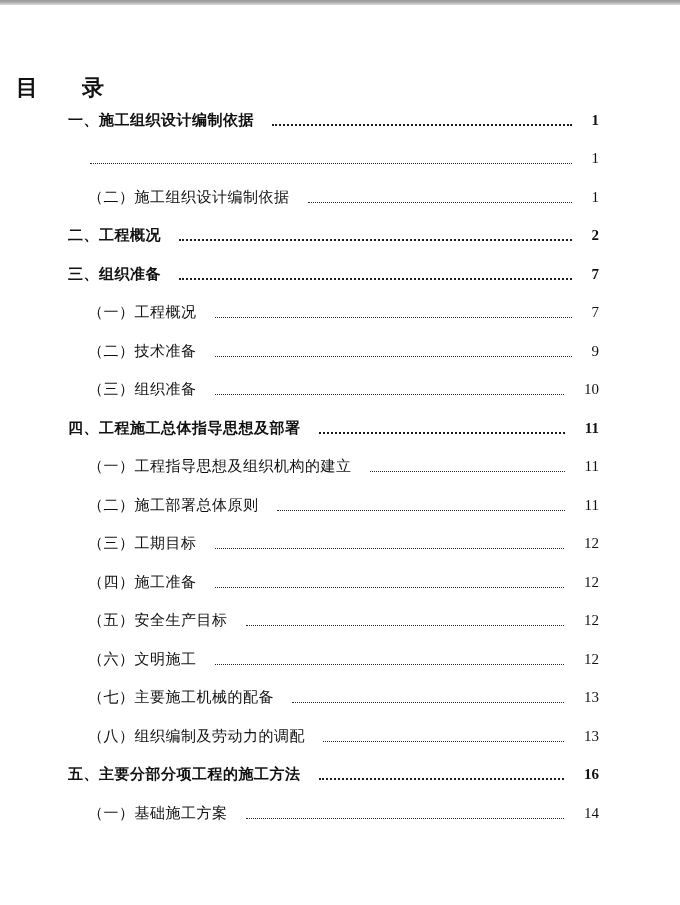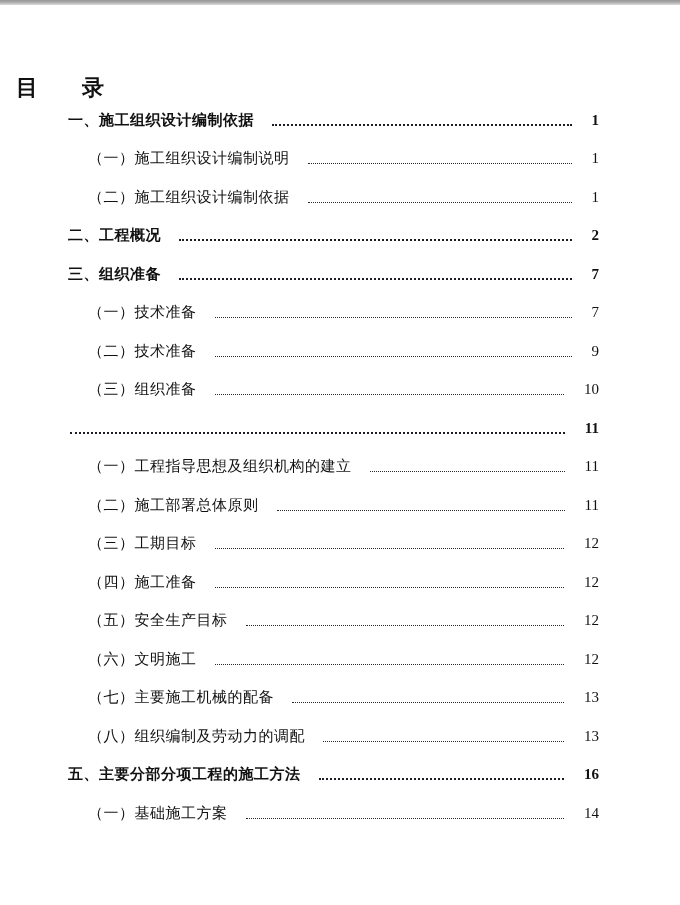--- a/index.html
+++ b/index.html
@@ -86,55 +86,55 @@
 <div class="page">
   <div class="top-bar"></div>
   <h1 class="doc-title">目　　录</h1>
   <div class="toc" id="toc">
       <div class="toc-row level-1">
     <span class="toc-label">一、施工组织设计编制依据</span>
     <span class="leader"></span>
     <span class="toc-page">1</span>
   </div>
       <div class="toc-row level-2">
-    <span class="toc-label">（一）施工组织设计编制说明</span>
     <span class="leader"></span>
     <span class="toc-page">1</span>
   </div>
       <div class="toc-row level-2">
     <span class="toc-label">（二）施工组织设计编制依据</span>
     <span class="leader"></span>
     <span class="toc-page">1</span>
   </div>
       <div class="toc-row level-1">
     <span class="toc-label">二、工程概况</span>
     <span class="leader"></span>
     <span class="toc-page">2</span>
   </div>
       <div class="toc-row level-1">
     <span class="toc-label">三、组织准备</span>
     <span class="leader"></span>
     <span class="toc-page">7</span>
   </div>
       <div class="toc-row level-2">
-    <span class="toc-label">（一）技术准备</span>
+    <span class="toc-label">（一）工程概况</span>
     <span class="leader"></span>
     <span class="toc-page">7</span>
   </div>
       <div class="toc-row level-2">
     <span class="toc-label">（二）技术准备</span>
     <span class="leader"></span>
     <span class="toc-page">9</span>
   </div>
       <div class="toc-row level-2">
     <span class="toc-label">（三）组织准备</span>
     <span class="leader"></span>
     <span class="toc-page">10</span>
   </div>
       <div class="toc-row level-1">
+    <span class="toc-label">四、工程施工总体指导思想及部署</span>
     <span class="leader"></span>
     <span class="toc-page">11</span>
   </div>
       <div class="toc-row level-2">
     <span class="toc-label">（一）工程指导思想及组织机构的建立</span>
     <span class="leader"></span>
     <span class="toc-page">11</span>
   </div>
       <div class="toc-row level-2">
     <span class="toc-label">（二）施工部署总体原则</span>

